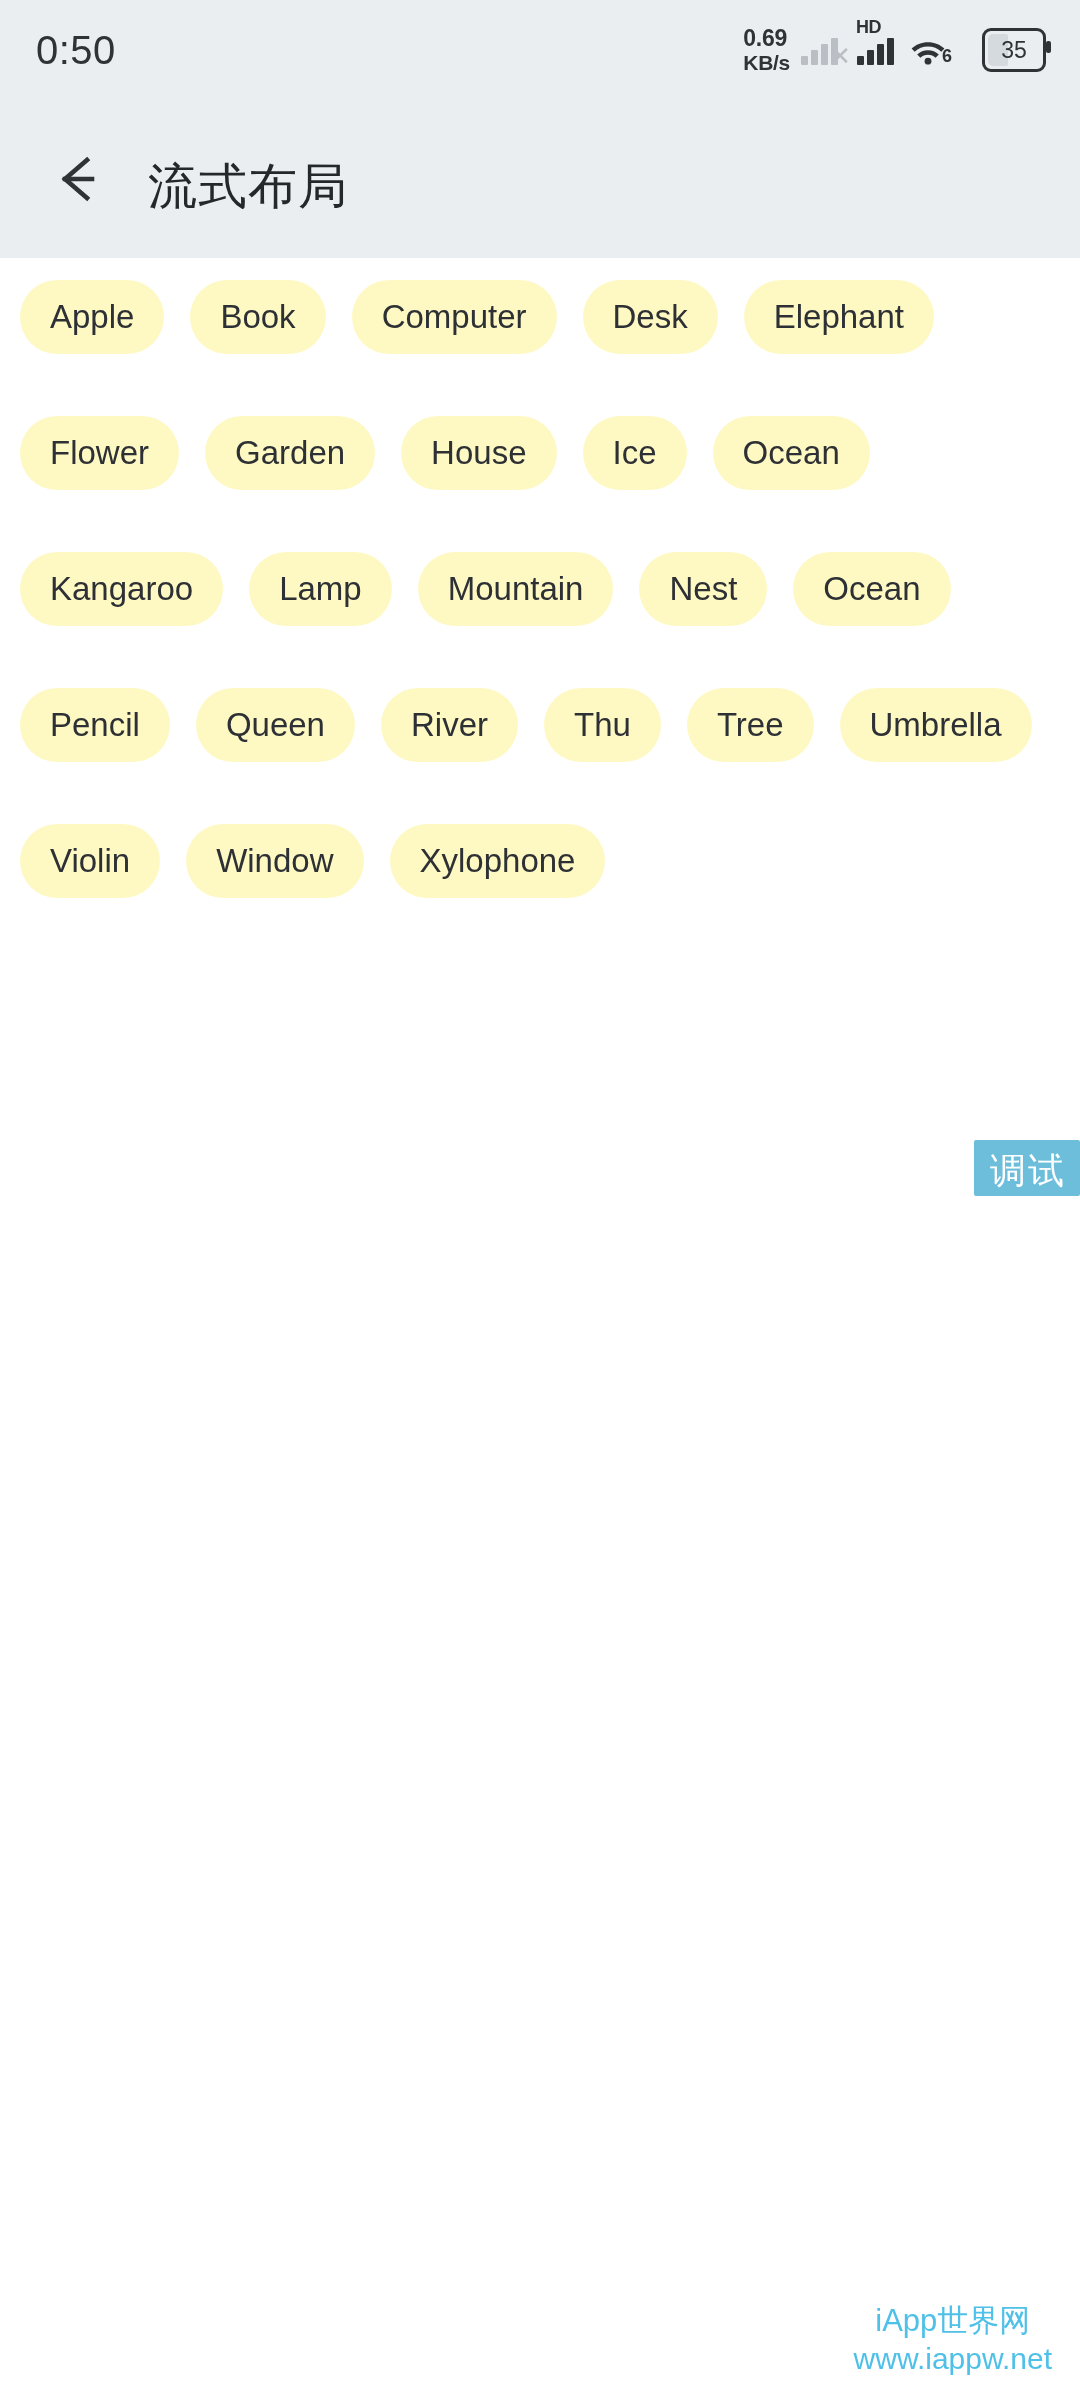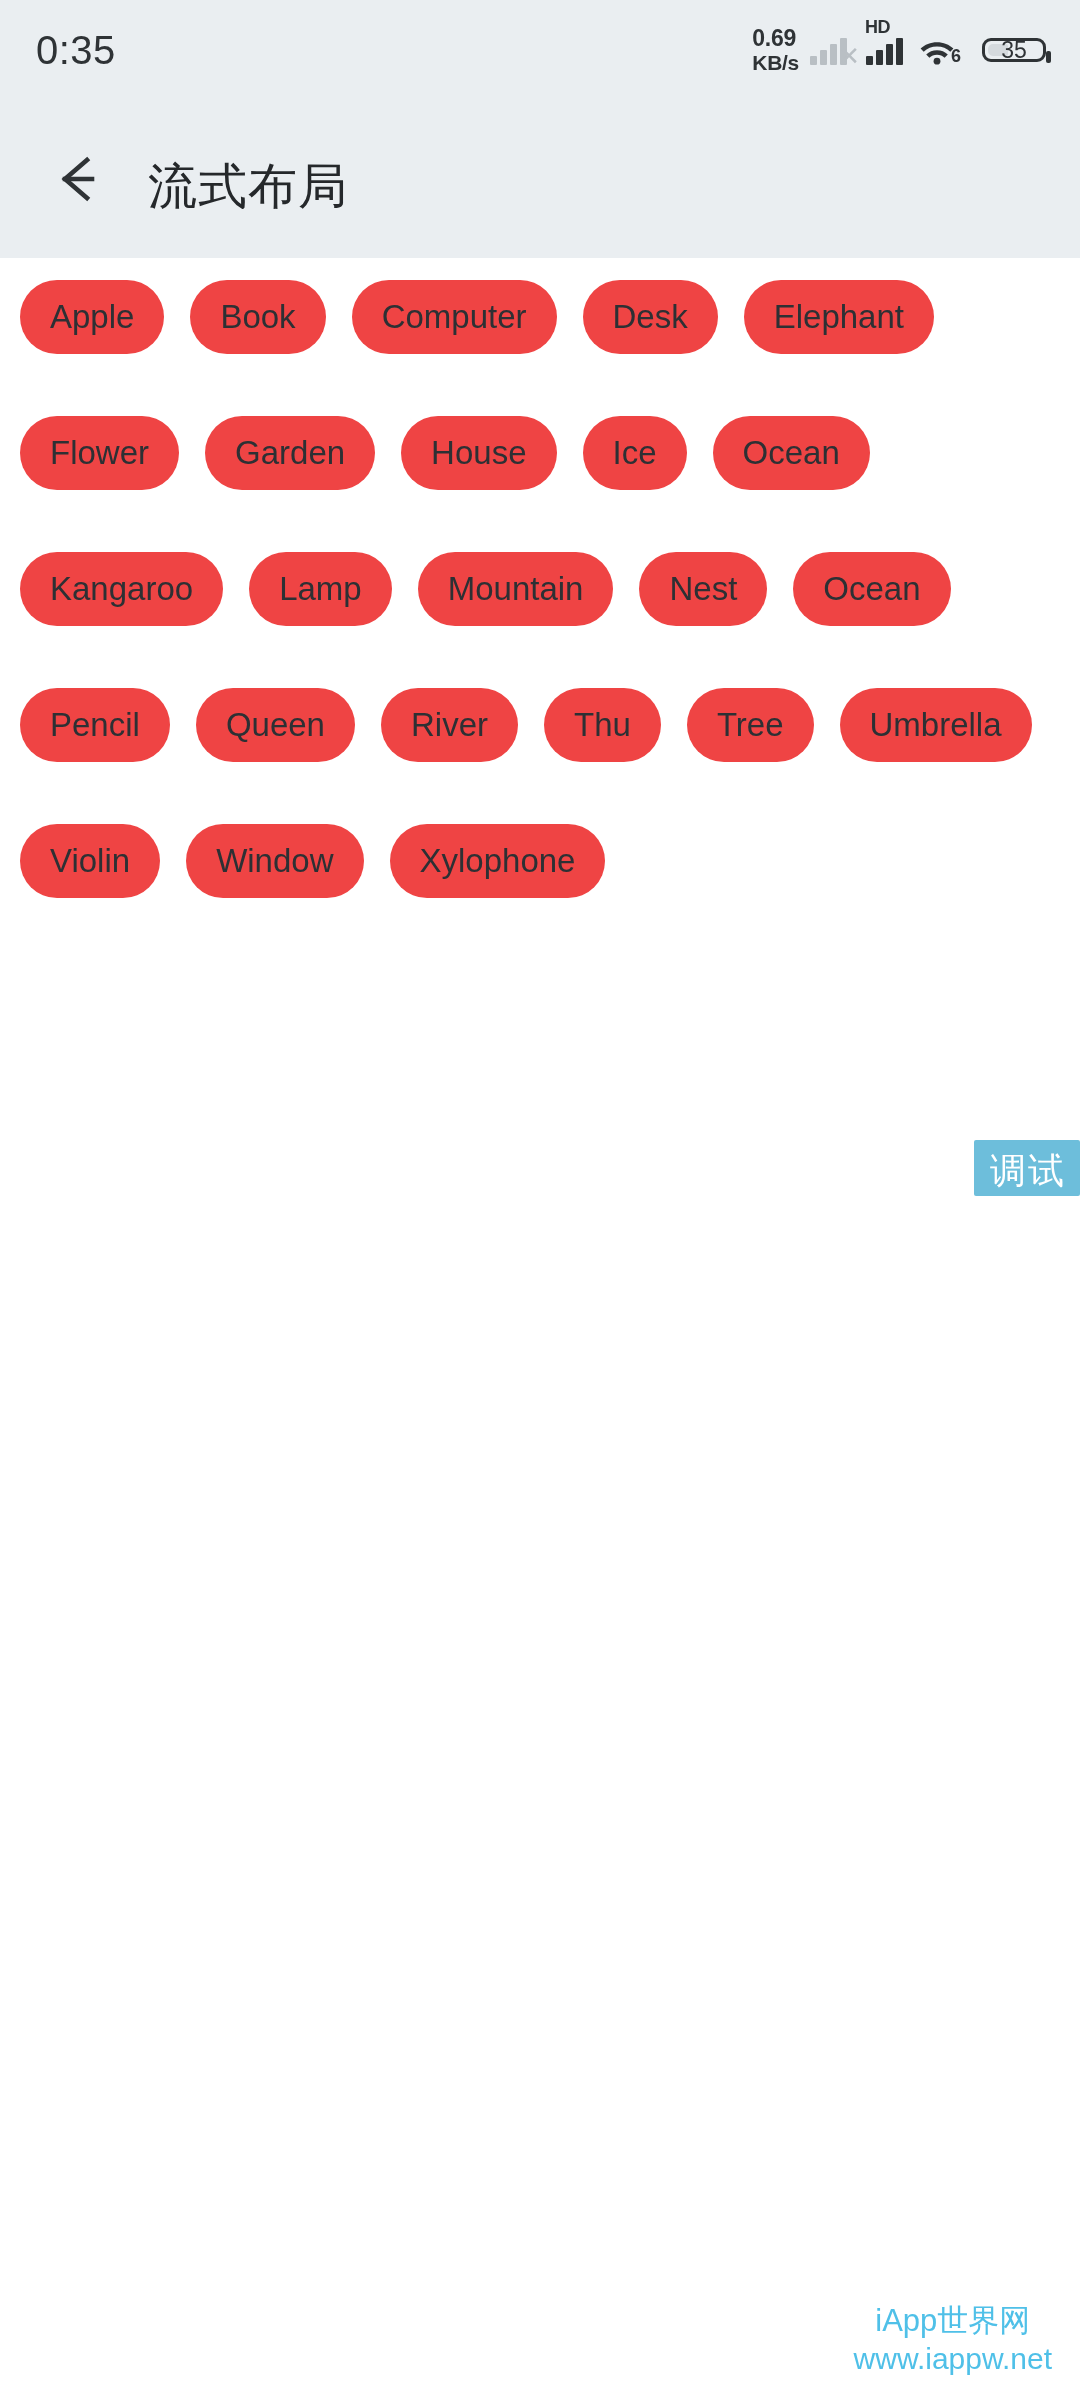--- a/index.html
+++ b/index.html
@@ -62,24 +62,24 @@
     position: absolute; top: -18px; left: -1px;
     font-size: 18px; font-weight: 700; color: #2f3336; letter-spacing: -0.5px;
   }
   .wifi { position: relative; width: 40px; height: 30px; margin-left: 4px; }
   .wifi svg { position: absolute; left: 0; top: 2px; }
   .wifi .six {
     position: absolute; right: -3px; bottom: -2px;
     font-size: 18px; font-weight: 700; color: #2f3336;
   }
   .batt {
-    position: relative; width: 64px; height: 24px;
+    position: relative; width: 64px; height: 44px;
     border: 3px solid #2f3336; border-radius: 9px;
     display: flex; align-items: center; justify-content: center;
-    margin-left: 13px;
+    margin-left: 22px;
   }
   .batt::after {
     content: ""; position: absolute; right: -8px; top: 10px;
     width: 5px; height: 12px; border-radius: 2px; background: #2f3336;
   }
   .batt .fill {
     position: absolute; left: 3px; top: 3px; bottom: 3px;
     width: 35%; background: #d5dade; border-radius: 5px 2px 2px 5px;
   }
   .batt .lvl { position: relative; font-size: 23px; font-weight: 500; color: #2f3336; }
@@ -112,21 +112,21 @@
     background: #ffffff;
     padding: 22px 20px 0 20px;
   }
   .flow {
     display: flex; flex-wrap: wrap;
     align-content: flex-start;
     column-gap: 26px;
     row-gap: 62px;
   }
   .chip {
-    background: #ef4444;
+    background: #fef9c3;
     border-radius: 999px;
     height: 74px;
     padding: 0 30px;
     display: flex; align-items: center; justify-content: center;
     font-size: 33px;
     color: #2d3034;
     white-space: nowrap;
     cursor: pointer;
   }
 
@@ -154,21 +154,21 @@
   }
   .watermark .wm1 { font-size: 31px; letter-spacing: 0px; line-height: 1.15; }
   .watermark .wm2 { font-size: 30px; letter-spacing: 0px; line-height: 1.3; }
 </style>
 </head>
 <body>
 
 <div id="screen">
 
   <div class="statusbar">
-    <div class="status-time">0:35</div>
+    <div class="status-time">0:50</div>
 
     <div class="status-right">
 
       <div class="netspeed">
         <span class="n1">0.69</span>
         <span class="n2">KB/s</span>
       </div>
 
       <div class="nosim">
         <div class="sig dim">

